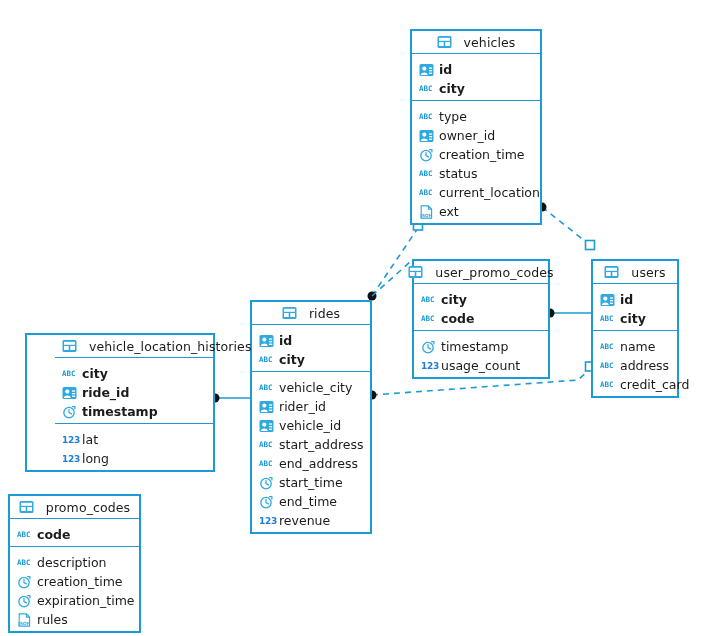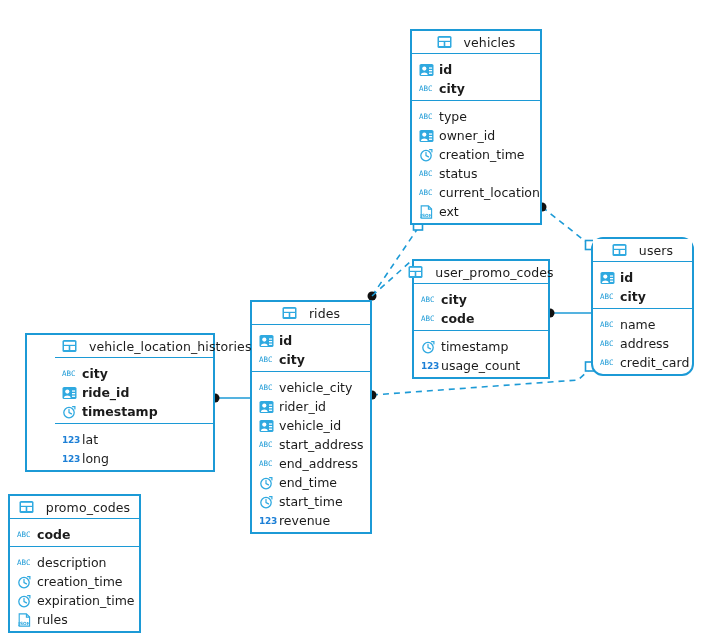--- a/index.html
+++ b/index.html
@@ -95,21 +95,21 @@
   .ico-num {
     font-size: 9px;
     font-weight: bold;
     color: #1c7fd6;
     letter-spacing: -0.2px;
     line-height: 14px;
     text-align: left;
   }
   .ico-abc {
     font-size: 7.5px;
-    font-weight: normal;
+    font-weight: bold;
     color: #1c9ad6;
     letter-spacing: 0px;
     line-height: 14px;
     text-align: left;
     font-family: "DejaVu Sans Mono", "Liberation Mono", monospace;
   }
 
   .edge-line { stroke: #1c9ad6; fill: none; }
   .edge-dash { stroke: #1c9ad6; fill: none; stroke-dasharray: 6 5; }
   .dot-many  { fill: #111111; }
@@ -266,21 +266,21 @@
             </svg>
           </span>
           <span class="col-name">timestamp</span>
         </div>
         <div class="col-row">
           <span class="ico ico-num">123</span>
           <span class="col-name">usage_count</span>
         </div>
       </div>
     </div>
-    <div class="table-node" style="left: 591px; top: 237px; width: 103px; border-radius: 12px;">
+    <div class="table-node" style="left: 591px; top: 259px; width: 88px;">
       <div class="table-header center">
         <span class="ico">
           <svg width="15" height="14" viewBox="0 0 15 14">
             <rect x="0.5" y="1" width="14" height="12" rx="1.6" fill="#2fa9e0"></rect>
             <rect x="2" y="2.8" width="11" height="3" fill="#ffffff"></rect>
             <rect x="2" y="7" width="4.7" height="4" fill="#ffffff"></rect>
             <rect x="8.3" y="7" width="4.7" height="4" fill="#ffffff"></rect>
           </svg>
         </span>
         <span class="table-title">users</span>
@@ -390,31 +390,31 @@
           <span class="col-name">end_address</span>
         </div>
         <div class="col-row">
           <span class="ico">
             <svg width="15" height="14" viewBox="0 0 15 14">
               <circle cx="7" cy="7.6" r="5.2" fill="#ffffff" stroke="#2fa9e0" stroke-width="1.3"></circle>
               <path d="M7 4.4 L7 7.6 L9.5 8.9" fill="none" stroke="#2fa9e0" stroke-width="1.2" stroke-linecap="round"></path>
               <path d="M10.6 1.7 L12.9 1.7 L12.9 4.0" fill="none" stroke="#2fa9e0" stroke-width="1.2" stroke-linecap="round"></path>
             </svg>
           </span>
+          <span class="col-name">start_time</span>
+        </div>
+        <div class="col-row">
+          <span class="ico">
+            <svg width="15" height="14" viewBox="0 0 15 14">
+              <circle cx="7" cy="7.6" r="5.2" fill="#ffffff" stroke="#2fa9e0" stroke-width="1.3"></circle>
+              <path d="M7 4.4 L7 7.6 L9.5 8.9" fill="none" stroke="#2fa9e0" stroke-width="1.2" stroke-linecap="round"></path>
+              <path d="M10.6 1.7 L12.9 1.7 L12.9 4.0" fill="none" stroke="#2fa9e0" stroke-width="1.2" stroke-linecap="round"></path>
+            </svg>
+          </span>
           <span class="col-name">end_time</span>
-        </div>
-        <div class="col-row">
-          <span class="ico">
-            <svg width="15" height="14" viewBox="0 0 15 14">
-              <circle cx="7" cy="7.6" r="5.2" fill="#ffffff" stroke="#2fa9e0" stroke-width="1.3"></circle>
-              <path d="M7 4.4 L7 7.6 L9.5 8.9" fill="none" stroke="#2fa9e0" stroke-width="1.2" stroke-linecap="round"></path>
-              <path d="M10.6 1.7 L12.9 1.7 L12.9 4.0" fill="none" stroke="#2fa9e0" stroke-width="1.2" stroke-linecap="round"></path>
-            </svg>
-          </span>
-          <span class="col-name">start_time</span>
         </div>
         <div class="col-row">
           <span class="ico ico-num">123</span>
           <span class="col-name">revenue</span>
         </div>
       </div>
     </div>
     <div class="table-node" style="left: 25px; top: 333px; width: 190px; padding-left: 28px;">
       <div class="table-header left">
         <span class="ico">

